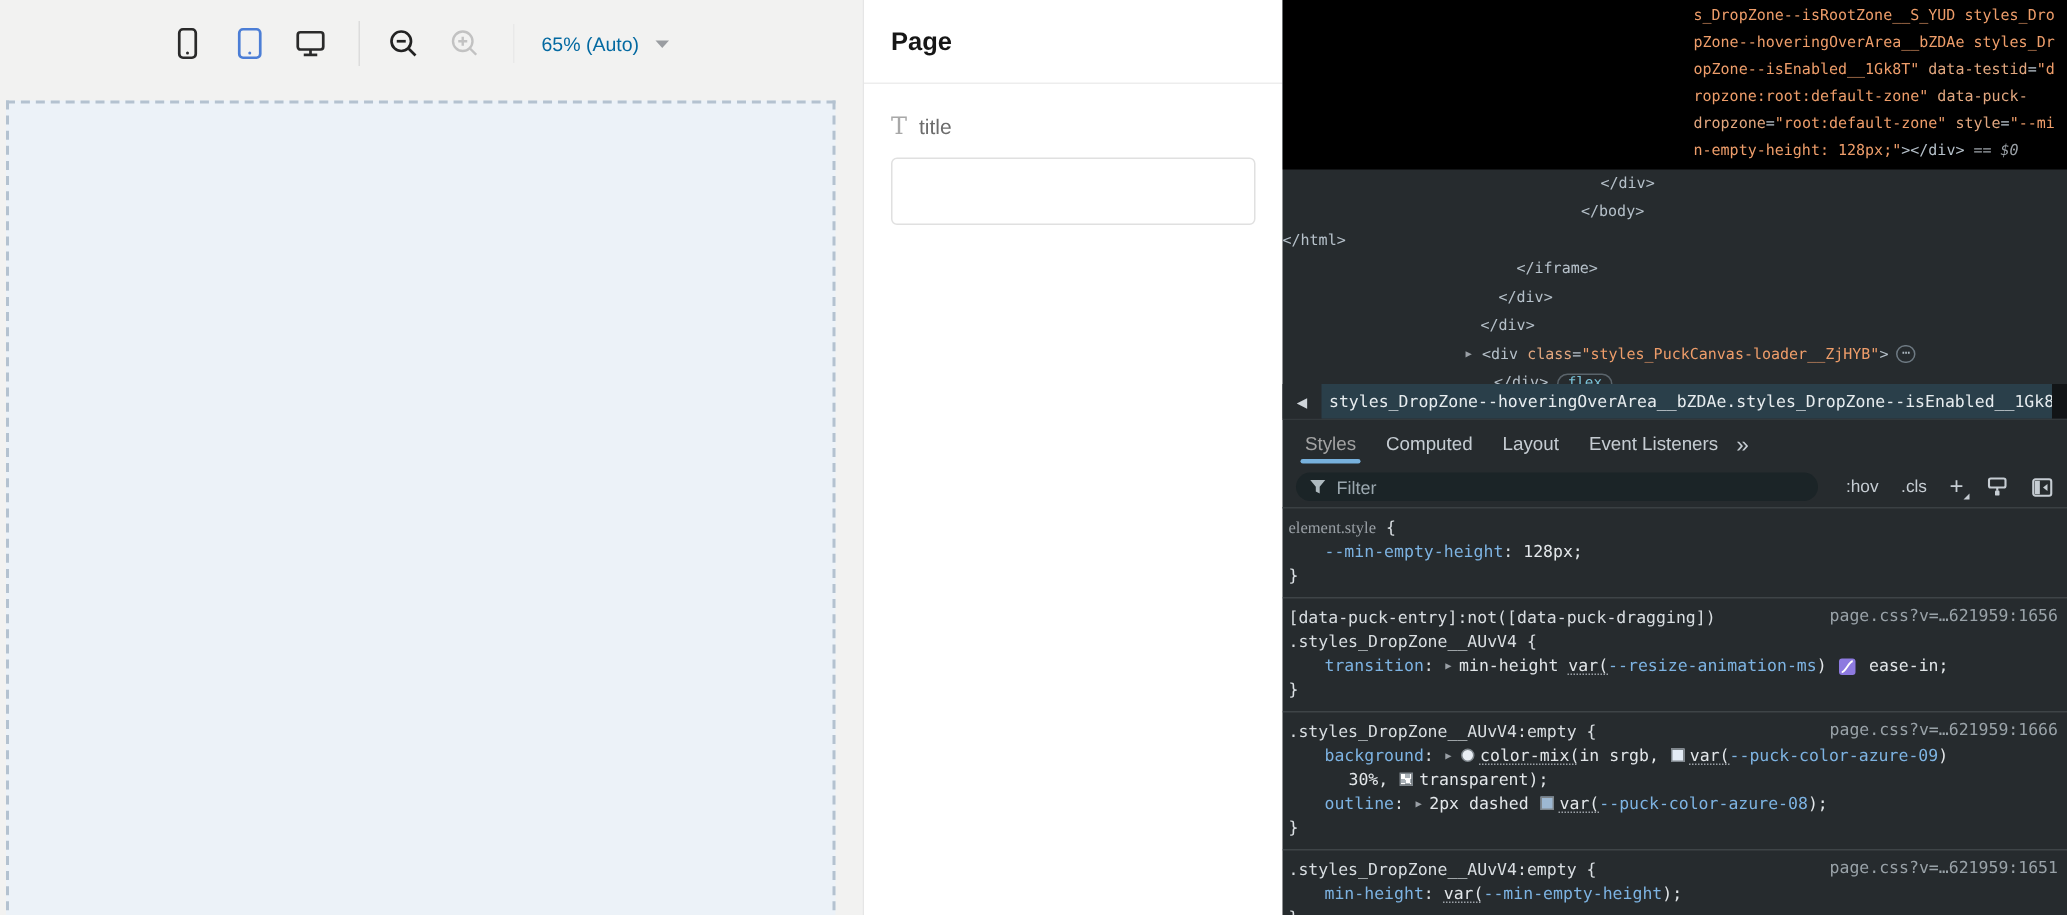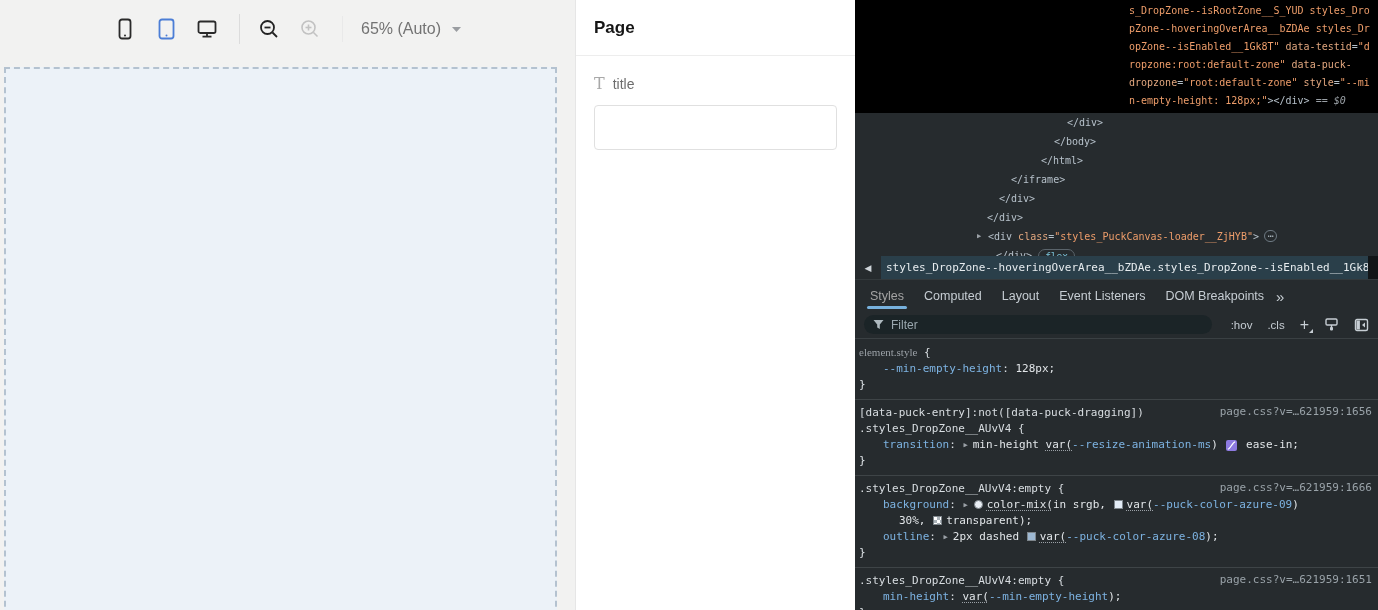--- a/index.html
+++ b/index.html
@@ -6,21 +6,21 @@
   html,body { width:1378px; height:610px; overflow:hidden; background:#f2f2f1;
               font-family:"Liberation Sans", sans-serif; }
   .app { position:relative; width:1378px; height:610px; }
 
   
   .editor { position:absolute; left:0; top:0; width:855px; height:610px; background:#f2f2f1; }
   .toolbar { position:absolute; left:0; top:0; width:575px; height:58px; display:flex; align-items:center; padding-left:112px; }
   .tb-btn { width:26px; height:30px; display:flex; align-items:center; justify-content:center; margin-right:15px; background:none; border:none; cursor:pointer; }
   .tb-divider { width:1px; height:30px; background:#dcdcdc; margin:0 16px 0 4px; }
   .tb-divider2 { width:1px; height:26px; background:#e9e9e9; margin:0 10px 0 4px; }
-  .zoom-label { font-size:16px; color:#737373; margin-left:8px; }
+  .zoom-label { font-size:13px; color:#0369a1; margin-left:8px; }
   .caret { margin-left:10px; display:flex; align-items:center; }
 
   .dropzone { position:absolute; left:4px; top:67px; width:553px; height:560px;
               background:#ecf2f8; border:2px dashed #b4c2d0; }
 
   .sidebar { position:absolute; left:575px; top:0; width:280px; height:610px; background:#ffffff;
              border-left:1px solid #e6e6e6; }
   .panel-header { height:56px; border-bottom:1px solid #ededed; display:flex; align-items:center; padding:0 18px; }
   .panel-title { font-size:17px; font-weight:bold; color:#161616; }
   .panel-body { padding:20px 18px; }
@@ -158,40 +158,39 @@
         <div class="sel-block">
           <div class="eline"><span class="tk-val">s_DropZone--isRootZone__S_YUD styles_Dro</span></div>
           <div class="eline"><span class="tk-val">pZone--hoveringOverArea__bZDAe styles_Dr</span></div>
           <div class="eline"><span class="tk-val">opZone--isEnabled__1Gk8T"</span><span class="tk-attr"> data-testid</span><span class="tk-punct">=</span><span class="tk-val">"d</span></div>
           <div class="eline"><span class="tk-val">ropzone:root:default-zone"</span><span class="tk-attr"> data-puck-</span></div>
           <div class="eline"><span class="tk-attr">dropzone</span><span class="tk-punct">=</span><span class="tk-val">"root:default-zone"</span><span class="tk-attr"> style</span><span class="tk-punct">=</span><span class="tk-val">"--mi</span></div>
           <div class="eline"><span class="tk-val">n-empty-height: 128px;"</span><span class="tk-tag">&gt;&lt;/div&gt;</span><span class="tk-eq"> == $0</span></div>
         </div>
         <div class="tree-line" style="padding-left: 212px;"><span class="tk-tag">&lt;/div&gt;</span></div>
         <div class="tree-line" style="padding-left: 199px;"><span class="tk-tag">&lt;/body&gt;</span></div>
-        <div class="tree-line" style="padding-left: 186px;"><span class="tk-tag">&lt;/html&gt;</span></div>
+        <div class="tree-line" style=""><span class="tk-tag">&lt;/html&gt;</span></div>
         <div class="tree-line" style="padding-left: 156px;"><span class="tk-tag">&lt;/iframe&gt;</span></div>
         <div class="tree-line" style="padding-left: 144px;"><span class="tk-tag">&lt;/div&gt;</span></div>
         <div class="tree-line" style="padding-left: 132px;"><span class="tk-tag">&lt;/div&gt;</span></div>
         <div class="tree-line" style="padding-left: 133px;"><span class="ic-arrow2" style="left: 122px;">▶</span><span class="tk-tag">&lt;div </span><span class="tk-attr">class</span><span class="tk-punct">=</span><span class="tk-val">"styles_PuckCanvas-loader__ZjHYB"</span><span class="tk-tag">&gt;</span><span class="ic-ellipsis">⋯</span></div>
         <div class="tree-line" style="padding-left: 141px;"><span class="tk-tag">&lt;/div&gt;</span><span class="ic-badge">flex</span></div>
       </div>
 
     <div class="crumbbar">
       <button class="crumb-btn">◀</button>
       <div class="crumb">styles_DropZone--hoveringOverArea__bZDAe.styles_DropZone--isEnabled__1Gk8T</div>
       <div class="crumb-cap"></div>
     </div>
 
     <div class="tabsbar" id="tabsBar">
         <div class="tab active">Styles</div>
         <div class="tab">Computed</div>
         <div class="tab">Layout</div>
         <div class="tab">Event Listeners</div>
-        <div class="tab">DOM Breakpoints</div>
         <div class="tab-more">»</div>
       </div>
 
     <div class="filterbar">
       <div class="filter-pill">
         <svg width="11" height="11" viewBox="0 0 11 11">
           <path d="M0.5 1 H10.5 L6.8 5.5 V10 L4.2 8.6 V5.5 Z" fill="#aeb9bf"></path>
         </svg>
         <span>Filter</span>
       </div>

